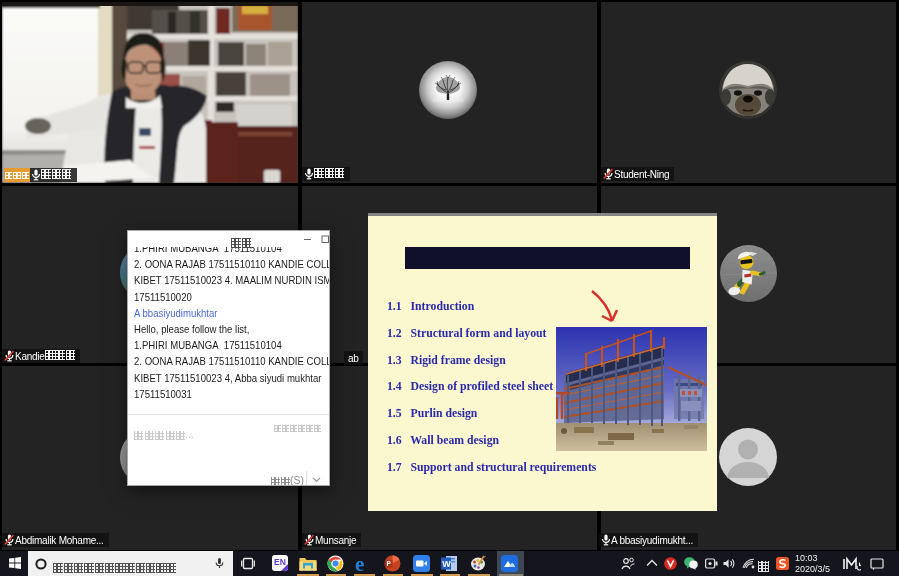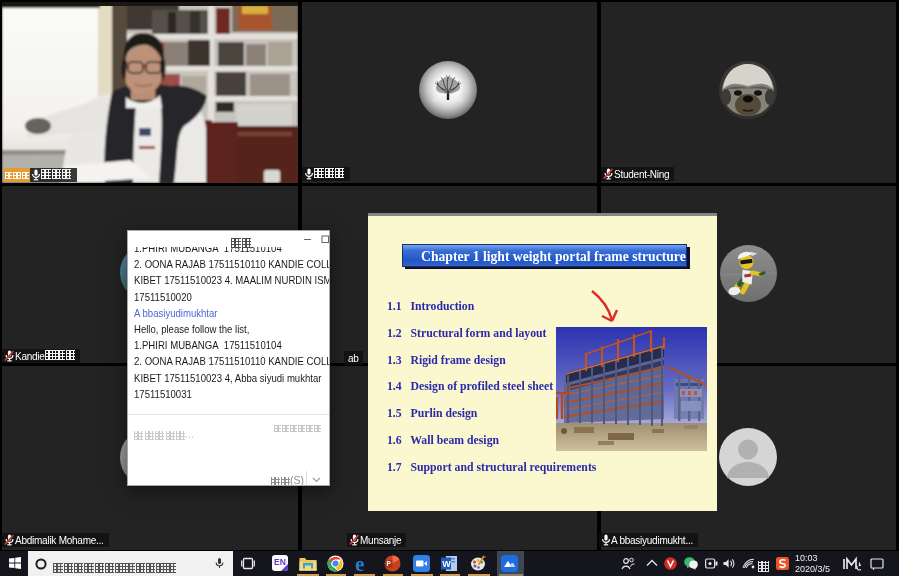--- a/index.html
+++ b/index.html
@@ -271,41 +271,38 @@
       <line x1="0.8" y1="10.5" x2="9.5" y2="1" stroke="#d03a30" stroke-width="1.8"></line>
     </svg>Kandie<span class="cj s11"></span><span class="cj s11"></span><span class="cj s11"></span></div>
 <div class="lbl" style="left:344px;top:351px;z-index:9;padding:0 4px;">ab</div>
 <div class="lbl" style="left:2px;top:533px;"><svg width="11" height="12" viewBox="0 0 11 12">
       <rect x="3.9" y="0.5" width="3.2" height="6" rx="1.6" fill="#fff"></rect>
       <path d="M2.1 5 a3.4 3.4 0 0 0 6.8 0" stroke="#fff" stroke-width="1.2" fill="none"></path>
       <line x1="5.5" y1="8.6" x2="5.5" y2="10.2" stroke="#fff" stroke-width="1.2"></line>
       <line x1="3.3" y1="10.8" x2="7.7" y2="10.8" stroke="#fff" stroke-width="1.2"></line>
       <line x1="0.8" y1="10.5" x2="9.5" y2="1" stroke="#d03a30" stroke-width="1.8"></line>
     </svg>Abdimalik Mohame...</div>
-<div class="lbl" style="left:302px;top:533px;margin-left:45px;"><svg width="11" height="12" viewBox="0 0 11 12">
+<div class="lbl" style="left:302px;top:533px;"><svg width="11" height="12" viewBox="0 0 11 12">
       <rect x="3.9" y="0.5" width="3.2" height="6" rx="1.6" fill="#fff"></rect>
       <path d="M2.1 5 a3.4 3.4 0 0 0 6.8 0" stroke="#fff" stroke-width="1.2" fill="none"></path>
       <line x1="5.5" y1="8.6" x2="5.5" y2="10.2" stroke="#fff" stroke-width="1.2"></line>
       <line x1="3.3" y1="10.8" x2="7.7" y2="10.8" stroke="#fff" stroke-width="1.2"></line>
       <line x1="0.8" y1="10.5" x2="9.5" y2="1" stroke="#d03a30" stroke-width="1.8"></line>
     </svg>Munsanje</div>
 <div class="lbl" style="left:599px;top:533px;"><svg width="10" height="12" viewBox="0 0 10 12">
       <rect x="3.4" y="0.5" width="3.2" height="6" rx="1.6" fill="#fff"></rect>
       <path d="M1.6 5 a3.4 3.4 0 0 0 6.8 0" stroke="#fff" stroke-width="1.2" fill="none"></path>
       <line x1="5" y1="8.6" x2="5" y2="10.2" stroke="#fff" stroke-width="1.2"></line>
       <line x1="2.8" y1="10.8" x2="7.2" y2="10.8" stroke="#fff" stroke-width="1.2"></line>
     </svg>A bbasiyudimukht...</div>
 
 <div class="abs" style="left:368px;top:213px;width:349px;height:298px;background:#fbf8d0;z-index:2;font-family:'Liberation Serif',serif;">
   <div class="abs" style="left:0;top:0;width:349px;height:3px;background:#848484;"></div>
 
   <div class="abs" style="left:37px;top:34px;width:285px;height:22px;background:#10102a;"></div>
-  <div class="abs" style="left:34px;top:31px;width:285px;height:23px;border:1px solid #163070;box-sizing:border-box;
-       background:linear-gradient(180deg,#7aa6ee 0%,#3a6fd8 26%,#2256c6 72%,#2f63d0 100%);
-       color:#fff;font-weight:bold;font-size:15.5px;text-align:center;line-height:22px;white-space:nowrap;"><span style="display:inline-block;transform:scaleX(.88);">Chapter 1 light weight portal frame structure</span></div>
 
   <div class="abs" style="left:19px;top:80px;width:330px;color:#2a28ac;font-weight:bold;font-size:13.5px;line-height:26.8px;white-space:nowrap;transform:scaleX(.87);transform-origin:0 0;">
     1.1&nbsp;&nbsp; Introduction<br>
     1.2&nbsp;&nbsp; Structural form and layout<br>
     1.3&nbsp;&nbsp; Rigid frame design<br>
     1.4&nbsp;&nbsp; Design of profiled steel sheet<br>
     1.5&nbsp;&nbsp; Purlin design<br>
     1.6&nbsp;&nbsp; Wall beam design<br>
     1.7&nbsp;&nbsp; Support and structural requirements
   </div>

